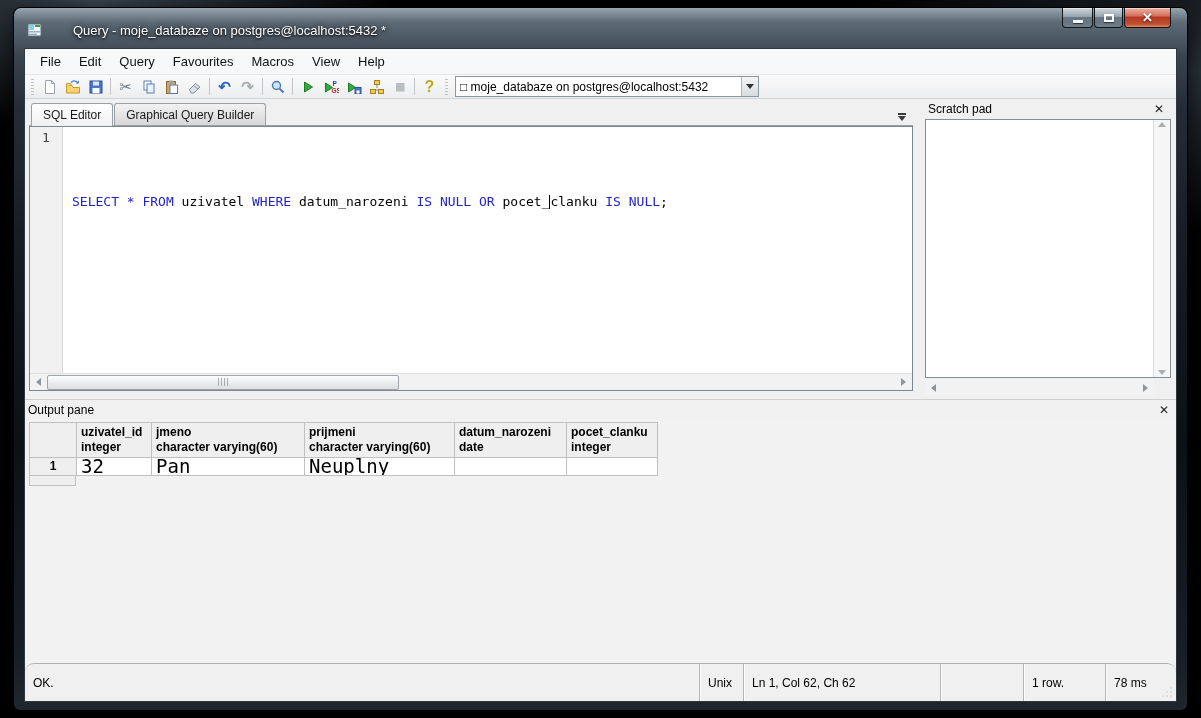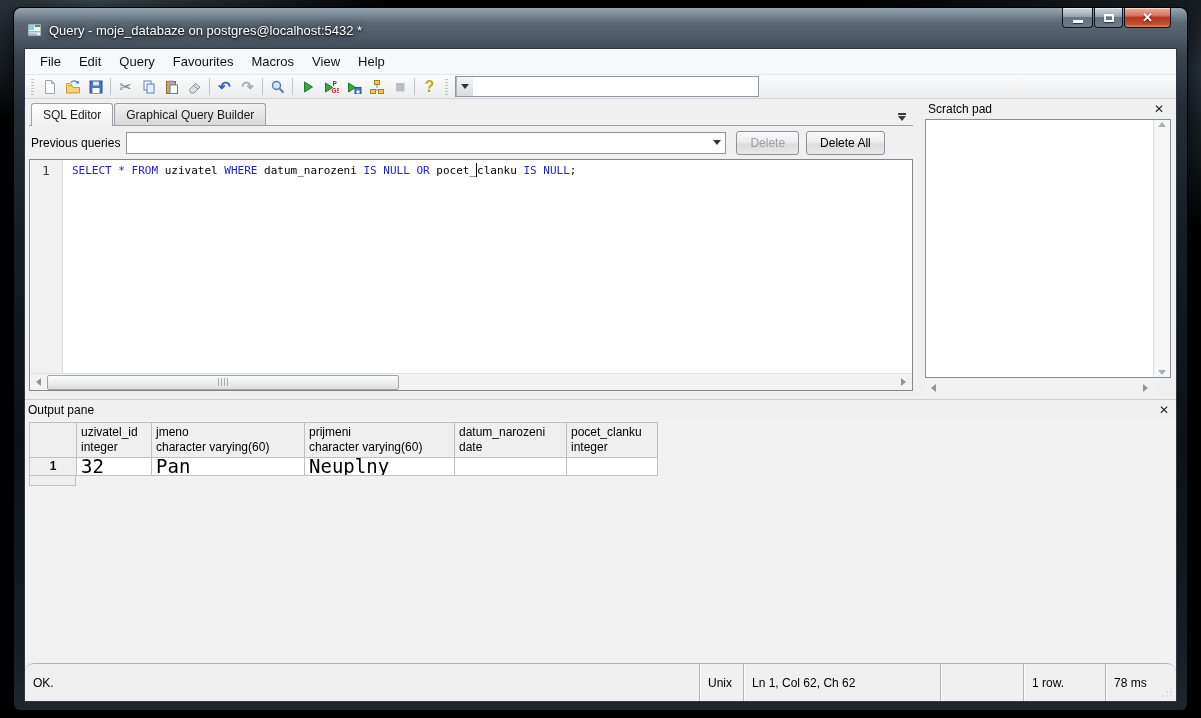--- a/index.html
+++ b/index.html
@@ -11,21 +11,21 @@
     font-family:"Liberation Sans", sans-serif;
     color:#000;
   }
   
   .window {
     position:absolute; left:14px; top:8px; width:1173px; height:702px;
     border-radius:7px 7px 6px 6px;
     background: linear-gradient(180deg,#97a5b1 0%, #5d6b77 2%, #39434e 7%, #242d37 14%, #161d25 32%, #0c1118 62%, #161e27 92%, #20262d 100%);
     box-shadow: 0 0 0 1px #000, 0 6px 26px rgba(0,0,0,.85);
   }
-  .titlebar { position:absolute; left:0; top:0; right:0; height:40px; display:flex; align-items:center; }
+  .titlebar { position:absolute; left:0; top:0; right:0; height:40px; display:flex; align-items:center;gap:24px; }
   .title-icon { width:16px; height:16px; margin:4px 6px 0 13px; flex:0 0 auto; }
   .title-text { margin-top:4px; font-size:13px; color:#fff; text-shadow:0 0 6px rgba(0,0,0,.9), 0 1px 2px rgba(0,0,0,.9); white-space:nowrap; }
   .caption-buttons { position:absolute; top:0; right:16px; display:flex; }
   .cap-btn {
     height:20px; border:1px solid #11161c; border-top:none; border-radius:0 0 4px 4px;
     background: linear-gradient(180deg, rgba(255,255,255,.55) 0%, rgba(215,225,235,.35) 45%, rgba(90,105,120,.35) 50%, rgba(160,175,190,.35) 100%);
     box-shadow: inset 0 1px 0 rgba(255,255,255,.5);
     display:flex; align-items:center; justify-content:center; cursor:default; margin-left:1px;
   }
   .cap-btn.min { width:31px; } .cap-btn.max { width:29px; }
@@ -81,21 +81,21 @@
   .btn {
     height:24px; padding:0 13px; font-size:12px; border:1px solid #8e9297; border-radius:3px;
     background:linear-gradient(180deg,#f8f8f8 0%,#eeeeee 45%,#dcdcdc 55%,#e8e8e8 100%);
     display:flex; align-items:center; justify-content:center; margin-right:7px; white-space:nowrap;
   }
   .btn.disabled { color:#9b9ea1; }
   
   .editor-frame { flex:1; border:1px solid #7f868e; background:#fff; display:flex; flex-direction:column; margin-bottom:8px; }
   .editor-body { flex:1; display:flex; overflow:hidden; }
   .gutter { width:33px; background:#f1f1f1; border-right:1px solid #dadada; font-family:"DejaVu Sans Mono", monospace; font-size:13px; color:#404040; text-align:center; padding-top:3px; }
-  .code-area { flex:1; padding:3px 0 0 9px; font-family:"DejaVu Sans Mono", monospace; font-size:11px; white-space:pre; }
+  .code-area { flex:1; padding:19px 0 0 9px; font-family:"DejaVu Sans Mono", monospace; font-size:13px; white-space:pre;margin-top:48px; }
   .kw { color:var(--keyword,#2323cc); }
   .ident { color:#000; }
   .caret { display:inline-block; width:1px; height:14px; background:#000; vertical-align:text-bottom; }
   
   .hscroll { height:17px; background:#f2f2f2; border-top:1px solid #e0e0e0; display:flex; align-items:center; flex:0 0 auto; }
   .sb-btn { width:17px; height:17px; display:flex; align-items:center; justify-content:center; }
   .tri-l { width:0;height:0;border-top:4px solid transparent;border-bottom:4px solid transparent;border-right:5px solid #8e959b; }
   .tri-r { width:0;height:0;border-top:4px solid transparent;border-bottom:4px solid transparent;border-left:5px solid #8e959b; }
   .tri-u { width:0;height:0;border-left:4px solid transparent;border-right:4px solid transparent;border-bottom:5px solid #a9aeb3; }
   .tri-d { width:0;height:0;border-left:4px solid transparent;border-right:4px solid transparent;border-top:5px solid #a9aeb3; }
@@ -110,21 +110,21 @@
   .scratch-text { flex:1; }
   .vscroll { width:17px; border-left:1px solid #dcdcdc; background:#f6f6f6; display:flex; flex-direction:column; justify-content:space-between; align-items:center; padding:2px 0; }
   .scratch-hscroll { height:17px; margin:1px 17px 3px 0; background:#f2f2f2; display:flex; align-items:center; justify-content:space-between; }
   
   .output-pane { height:264px; display:flex; flex-direction:column; border-top:1px solid #cdd0d3; flex:0 0 auto; }
   .out-tabrow { height:25px; display:flex; align-items:flex-end; padding-left:4px; border-bottom:1px solid #9aa0a6; position:relative; }
   .grid-area { flex:1; background:#f2f2f2; padding:2px 0 0 4px; overflow:hidden; }
   .grid { display:inline-block; background:#fff; border-top:1px solid #c0c0c0; border-left:1px solid #c0c0c0; }
   .grid-row { display:flex; }
   .gh, .gc { border-right:1px solid #c0c0c0; border-bottom:1px solid #c0c0c0; overflow:hidden; }
-  .gh { background:#efefef; font-size:12px; font-weight:normal; padding:2px 4px; line-height:15px; }
+  .gh { background:#efefef; font-size:12px; font-weight:bold; padding:2px 4px; line-height:15px; }
   .gc { background:#fff; font-family:"DejaVu Sans Mono", monospace; font-size:19px; padding:0 4px; line-height:17px; }
   .gc.rownum, .gh.corner { background:#efefef; font-family:"Liberation Sans", sans-serif; font-weight:bold; font-size:12px; text-align:center; }
   .w-num{width:47px;} .w-c0{width:75px;} .w-c1{width:153px;} .w-c2{width:150px;} .w-c3{width:112px;} .w-c4{width:91px;}
   .row-stub { width:47px; height:10px; background:#efefef; border:1px solid #c0c0c0; border-top:none; }
   
   .statusbar { flex:1; border-top:1px solid #aeb2b5; background:#f0f0f0; display:flex; align-items:stretch; position:relative; font-size:12px;border-radius:9px; }
   .seg { display:flex; align-items:center; padding-left:8px; white-space:nowrap; }
   .seg + .seg { border-left:1px solid #b4b7ba; box-shadow: inset 1px 0 0 #fbfbfb; }
   .seg.msg { flex:1; }
   .seg.s-unix { width:44px; } .seg.s-pos { width:197px; } .seg.s-blank { width:83px; } .seg.s-rows { width:82px; } .seg.s-time { width:71px; }
@@ -268,47 +268,37 @@
         <svg width="16" height="16" viewBox="0 0 16 16">
             <rect x="4" y="4" width="8.5" height="8.5" fill="#b9bdc2"></rect>
           </svg>
       </div>
       <div class="tb-sep"></div>
       <div class="tb-btn">
           <span class="tb-glyph" style="color:#b7ab20;font-weight:bold;font-size:16px;">?</span>
         </div>
       <div class="tb-grip"></div>
       <div class="combo">
+        <span class="combo-text"><span>□</span> <span>moje_databaze on postgres@localhost:5432</span></span>
         <span class="combo-btn">
             <span class="arrow-down"></span>
           </span>
       </div>
     </div>
 
     <div class="main-split">
       <div class="left-pane">
         <div class="tabrow">
           <div class="tab active">SQL Editor</div>
           <div class="tab">Graphical Query Builder</div>
           <div class="tab-scroll">
               <div class="bar"></div>
               <div class="tri"></div>
             </div>
         </div>
-        <div class="prevrow">
-          <span class="prev-label">Previous queries</span>
-          <div class="combo prev-combo">
-            <span class="combo-text"></span>
-            <span class="combo-btn" style="border-left:none;background:none;">
-                <span class="arrow-down"></span>
-              </span>
-          </div>
-          <div class="btn disabled">Delete</div>
-          <div class="btn">Delete All</div>
-        </div>
         <div class="editor-frame">
           <div class="editor-body">
             <div class="gutter"><span>1</span></div>
             <div class="code-area"><span class="kw">SELECT * FROM </span><span class="ident">uzivatel </span><span class="kw">WHERE </span><span class="ident">datum_narozeni </span><span class="kw">IS NULL OR </span><span class="ident">pocet_</span><span class="caret"></span><span class="ident">clanku </span><span class="kw">IS NULL</span><span class="ident">;</span></div>
           </div>
           <div class="hscroll">
             <div class="sb-btn">
                 <span class="tri-l"></span>
               </div>
             <div class="hthumb">

